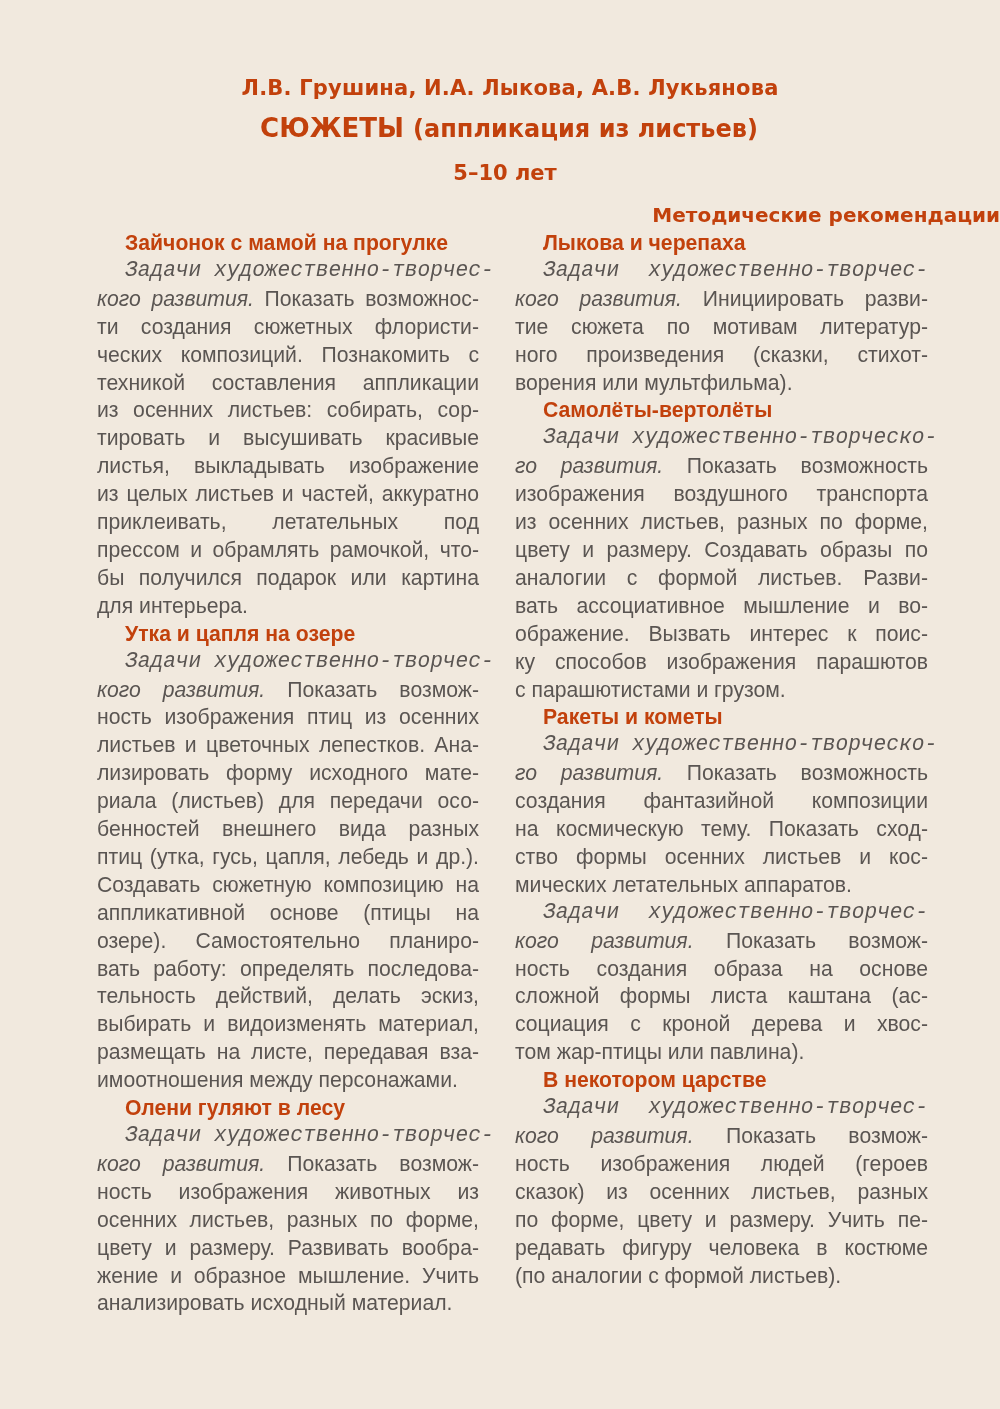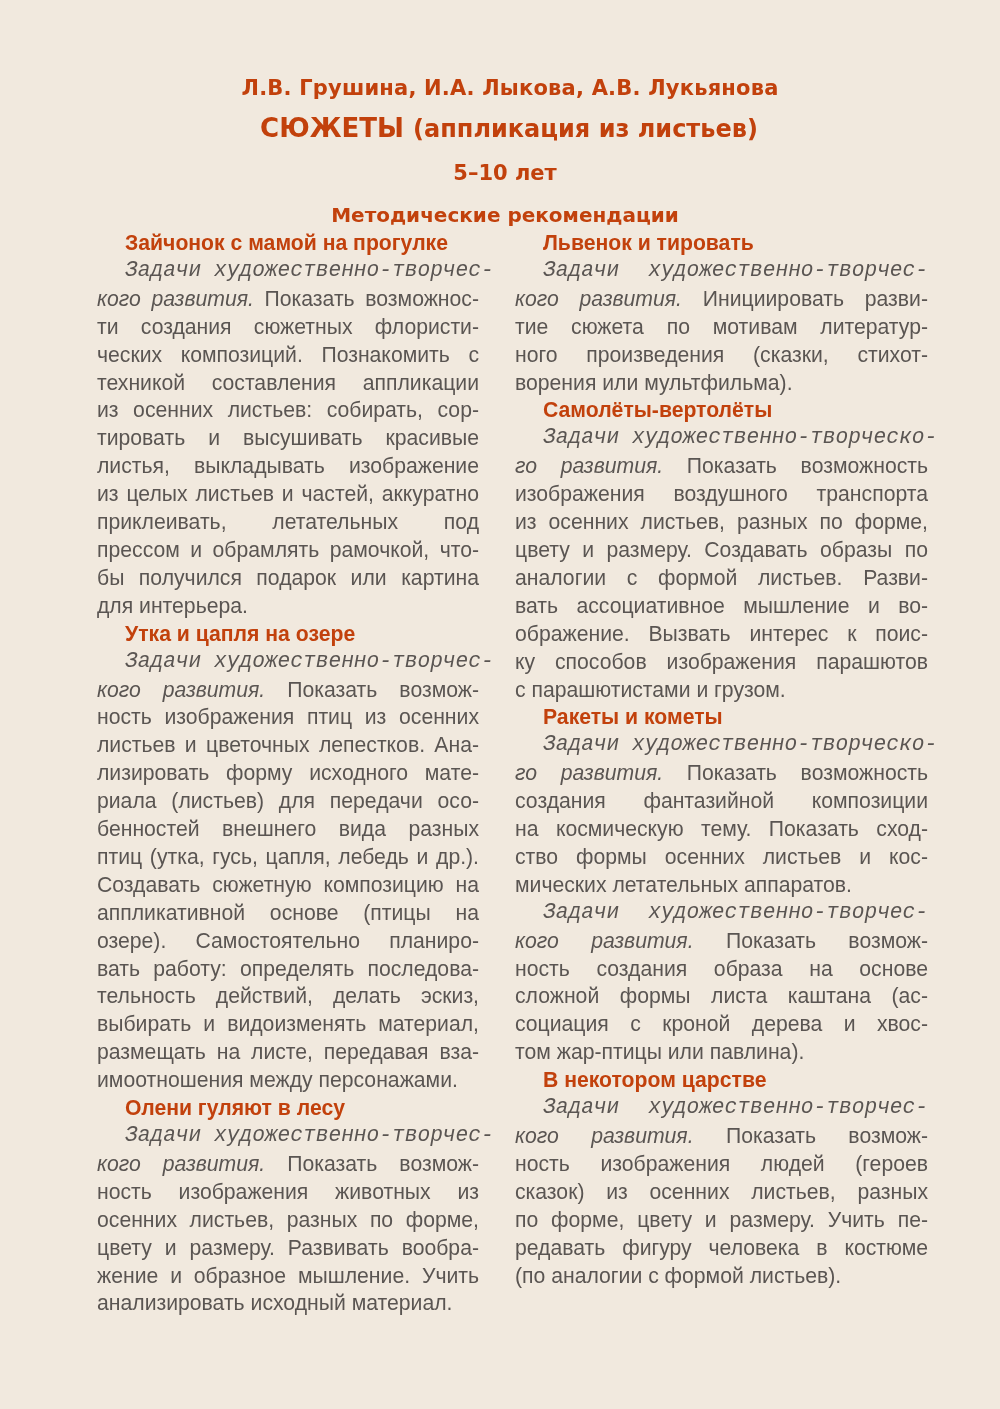--- a/index.html
+++ b/index.html
@@ -46,20 +46,21 @@
       line-height: 34px;
       padding-left: 10px;
     }
     .method {
       font-size: 20px;
       font-weight: bold;
       margin: 0;
       height: 34px;
       line-height: 34px;
       padding-left: 10px;
+      text-align: right;
     }
     .col {
       position: absolute;
       top: 229px;
       width: 382px;
       font-size: 21.2px;
       line-height: 27.9px;
       text-align: justify;
       hyphens: manual;
     }
@@ -137,21 +138,21 @@
         <span class="line">ность изображения животных из</span>
         <span class="line">осенних листьев, разных по форме,</span>
         <span class="line">цвету и размеру. Развивать вообра-</span>
         <span class="line">жение и образное мышление. Учить</span>
         <span class="line last">анализировать исходный материал.</span>
       </div>
     </div>
   </div>
 <div class="col right">
     <div>
-      <p class="section-title">Львенок и тировать</p>
+      <p class="section-title">Лыкова и черепаха</p>
       <div class="section-body-wrap">
         <span class="line first"><em>Задачи художественно-творчес-</em></span>
         <span class="line"><em>кого развития.</em><span> Инициировать разви-</span></span>
         <span class="line">тие сюжета по мотивам литератур-</span>
         <span class="line">ного произведения (сказки, стихот-</span>
         <span class="line last">ворения или мультфильма).</span>
       </div>
     </div>
     <div>
       <p class="section-title">Самолёты-вертолёты</p>

